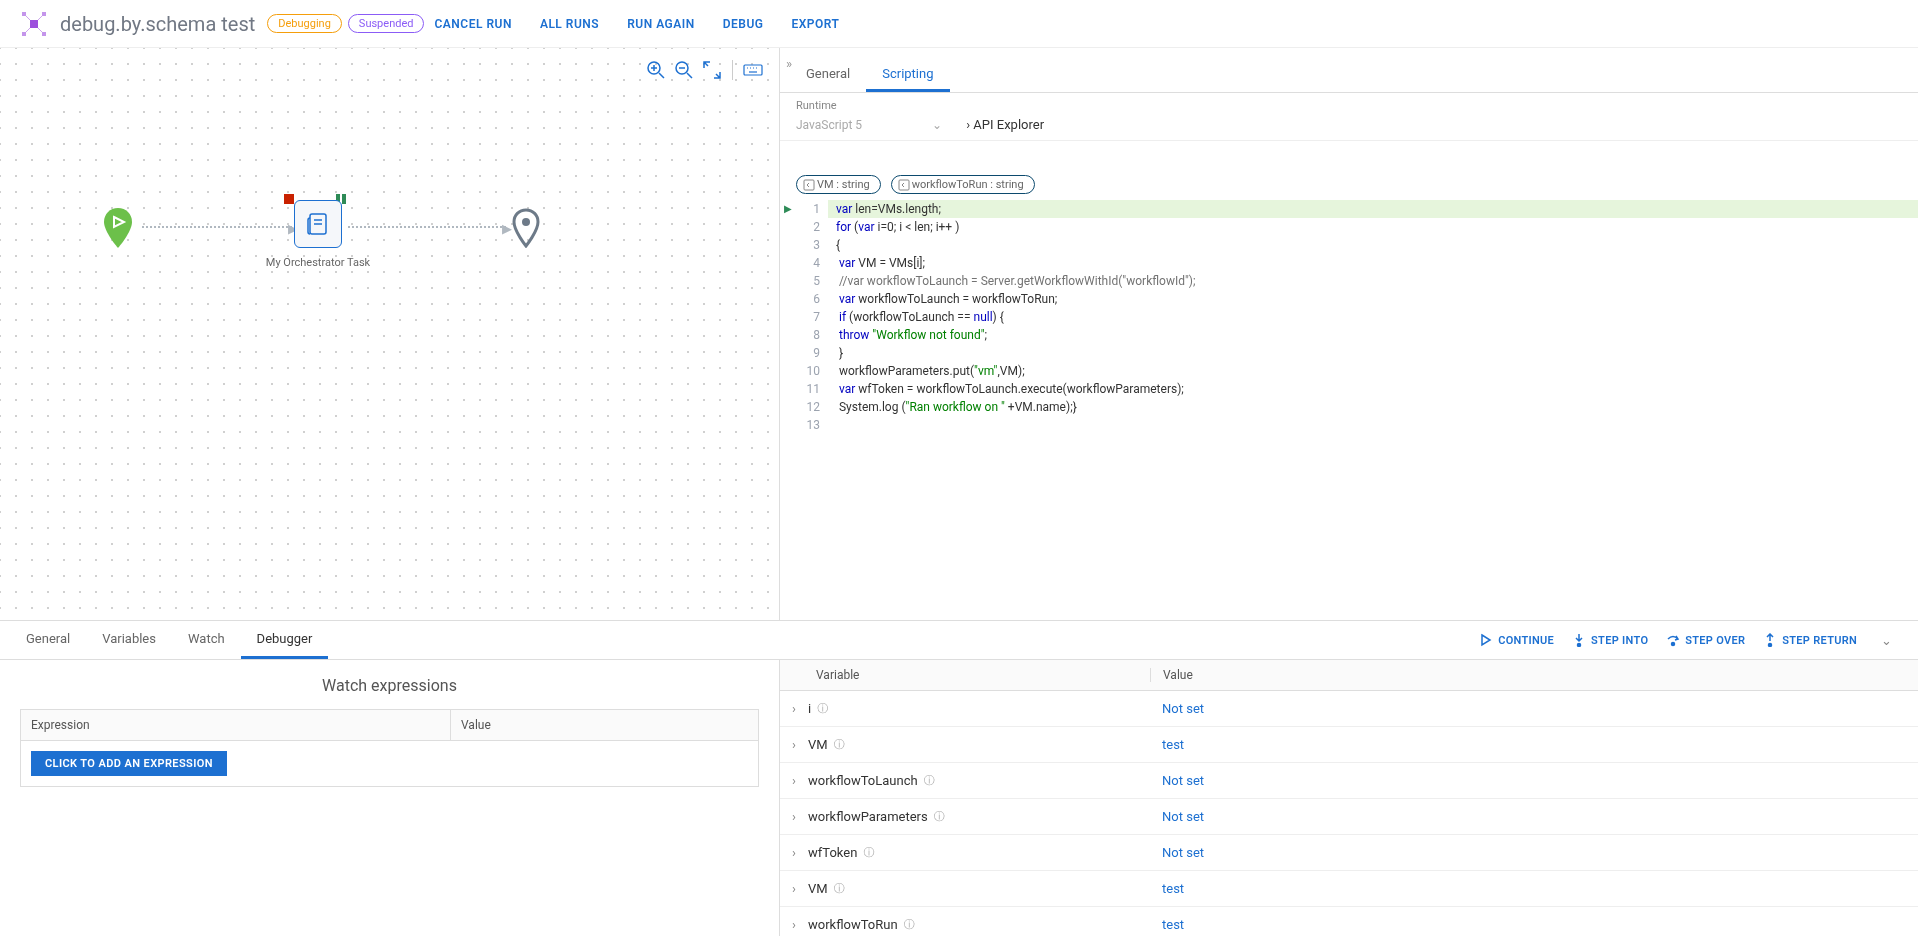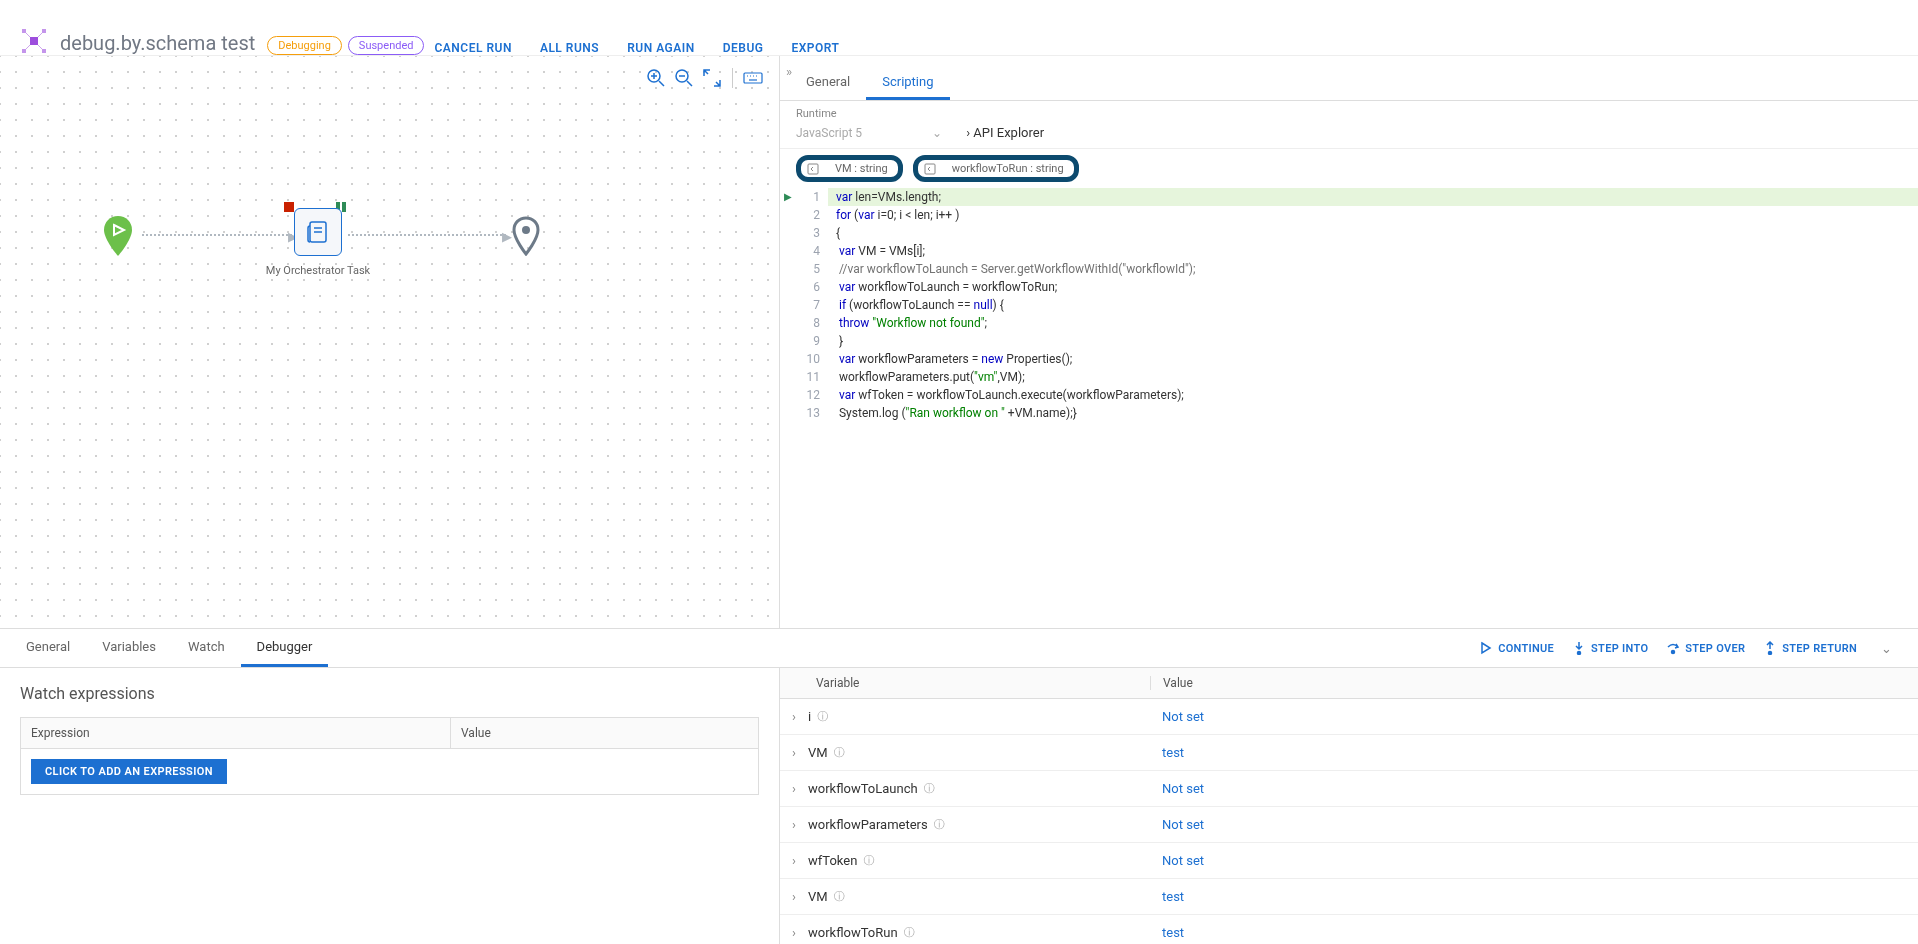--- a/index.html
+++ b/index.html
@@ -1,19 +1,19 @@
 <!DOCTYPE html>
 <html><head>
 <meta charset="utf-8">
 <style>
 * { margin:0; padding:0; box-sizing:border-box; font-family:-apple-system,BlinkMacSystemFont,"Segoe UI",Roboto,Arial,sans-serif; }
 body { background:#fff; color:#333; font-size:13px; overflow:hidden; }
 
 
-.header { display:flex; align-items:flex-end; height:56px; padding:0 20px; border-bottom:1px solid #eee; }
+.header { display:flex; align-items:center; height:48px; padding:0 20px; border-bottom:1px solid #eee; }
 .logo { width:28px; height:28px; margin-right:12px; position:relative; }
 .logo svg { width:100%; height:100%; }
 .title { font-size:20px; color:#717884; font-weight:400; margin-right:12px; }
 .badge { font-size:11px; padding:2px 10px; border-radius:12px; margin-right:6px; }
 .badge-debug { border:1px solid #f59e0b; color:#f59e0b; }
 .badge-susp { border:1px solid #8b5cf6; color:#8b5cf6; }
 .hdr-actions { margin-left:4px; display:flex; gap:28px; }
 .hdr-link { color:#1d70d1; font-size:12px; font-weight:600; letter-spacing:0.5px; cursor:pointer; }
 
 
@@ -45,21 +45,21 @@
 .item-title { font-size:16px; color:#333; }
 .tabs { display:flex; border-bottom:1px solid #ddd; padding-left:10px; }
 .tab { padding:8px 16px; cursor:pointer; color:#666; font-size:13px; }
 .tab.active { color:#1d70d1; border-bottom:3px solid #1d70d1; }
 .runtime-bar { display:flex; align-items:flex-end; padding:6px 16px 8px; gap:24px; border-bottom:1px solid #eee; }
 .runtime-col { display:flex; flex-direction:column; }
 .runtime-label { font-size:11px; color:#888; margin-bottom:6px; }
 .runtime-sel { font-size:12px; color:#aaa; display:flex; align-items:center; gap:70px; }
 .api-link { color:#333; font-size:13px; cursor:pointer; }
 .param-pills { display:flex; gap:10px; padding:6px 16px; }
-.pill { border:5px solid #0c4a6e; border-radius:12px; padding:2px 10px 2px 6px; font-size:11px; color:#666; display:flex; align-items:center; gap:16px; }
+.pill { border:1px solid #0c4a6e; border-radius:12px; padding:2px 10px 2px 6px; font-size:11px; color:#666; display:flex; align-items:center; gap:2px;margin-top:28px; }
 .pill svg { width:12px; height:12px; }
 
 .code-wrap { display:flex; font-family:Consolas,Monaco,monospace; font-size:12px; line-height:18px; }
 .gutter-icon { width:18px; background:#fff; padding-top:0; }
 .gutter-play { color:#2e8b57; font-size:10px; padding-left:4px; }
 .line-nums { width:30px; text-align:right; color:#9ca3af; padding:0 8px 0 0; user-select:none; background:#fff; }
 .line-nums div { height:18px; }
 .code { flex:1; }
 .code .ln { height:18px; white-space:pre; padding-left:8px; }
 .hl { background:#e6f5dc; }
@@ -74,21 +74,21 @@
 .btab { padding:10px 16px; cursor:pointer; color:#666; font-size:13px; }
 .btab.active { color:#333; border-bottom:3px solid #1d70d1; }
 .bspacer { flex:1; }
 .bactions { display:flex; gap:18px; padding-right:10px; }
 .baction { color:#1d70d1; font-size:11px; font-weight:600; letter-spacing:0.3px; cursor:pointer; display:flex; align-items:center; gap:5px; }
 .baction svg { width:14px; height:14px; }
 .chev-dbl { color:#888; cursor:pointer; padding:0 6px; }
 
 .bcontent { flex:1; display:flex; overflow:hidden; }
 .watch-panel { flex:0 0 780px; padding:16px 20px; border-right:1px solid #ddd; }
-.watch-title { font-size:16px; color:#555; margin-bottom:14px; }
+.watch-title { font-size:16px; color:#555; margin-bottom:14px;text-align:center; }
 .watch-table { border:1px solid #ddd; }
 .watch-head { display:flex; background:#fafafa; border-bottom:1px solid #ddd; }
 .watch-head div { padding:8px 10px; font-size:12px; color:#555; }
 .wh-expr { flex:0 0 430px; border-right:1px solid #ddd; }
 .wh-val { flex:1; }
 .watch-body { padding:10px; }
 .add-btn { background:#1d70d1; color:#fff; font-size:11px; font-weight:600; letter-spacing:0.4px; padding:6px 14px; cursor:pointer; border:none; }
 
 .vars-panel { flex:1; position:relative; overflow-y:auto; }
 .vars-head { display:flex; background:#fafafa; border-bottom:1px solid #ddd; padding:8px 0; position:sticky; top:0; }
@@ -257,21 +257,20 @@
       <div class="code" id="codebody">
           <div class="ln hl"><span class="kw">var</span> len=VMs.length;</div>
           <div class="ln"><span class="kw">for</span> (<span class="kw">var</span> i=0; i &lt; len; i++ )</div>
           <div class="ln">{</div>
           <div class="ln"> <span class="kw">var</span> VM = VMs[i];</div>
           <div class="ln"><span class="cmt"> //var workflowToLaunch = Server.getWorkflowWithId("workflowId");</span></div>
           <div class="ln"> <span class="kw">var</span> workflowToLaunch = workflowToRun;</div>
           <div class="ln"> <span class="kw">if</span> (workflowToLaunch == <span class="kw">null</span>) {</div>
           <div class="ln"> <span class="kw">throw</span> <span class="str">"Workflow not found"</span>;</div>
           <div class="ln"> }</div>
-          <div class="ln"> <span class="kw">var</span> workflowParameters = <span class="kw">new</span> Properties();</div>
           <div class="ln"> workflowParameters.put(<span class="str">"vm"</span>,VM);</div>
           <div class="ln"> <span class="kw">var</span> wfToken = workflowToLaunch.execute(workflowParameters);</div>
           <div class="ln"> System.log (<span class="str">"Ran workflow on "</span> +VM.name);}</div>
         </div>
     </div>
   </div>
 </div>
 
 <div class="bottom">
   <div class="btabs-row">

